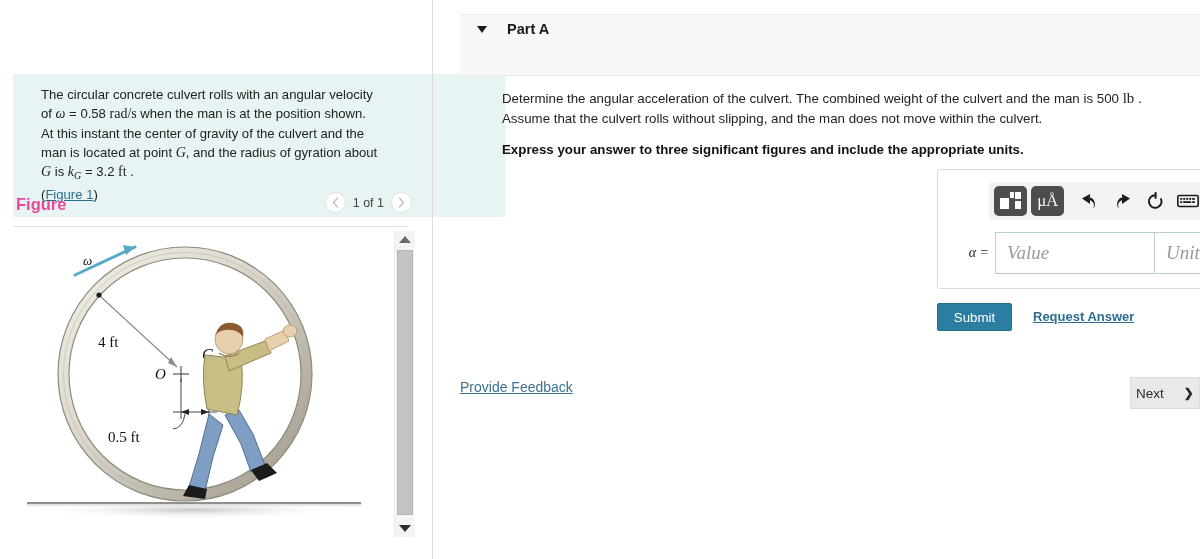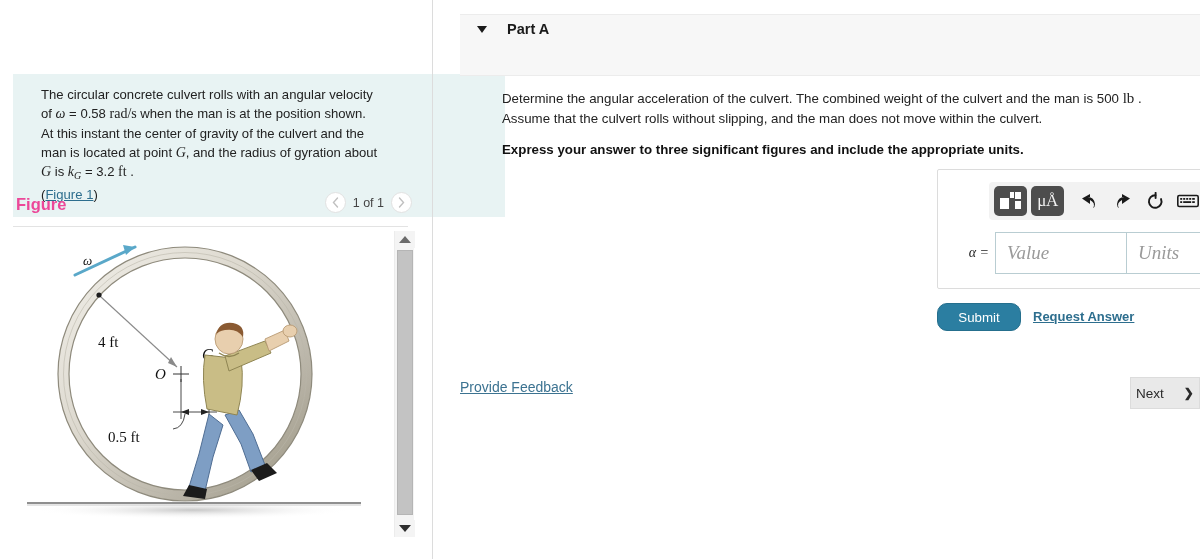--- a/index.html
+++ b/index.html
@@ -252,47 +252,47 @@
   #alpha-label {
     font-family: "Liberation Serif", serif;
     font-style: italic;
     font-size: 14px;
     color: #222;
     width: 37px;
     text-align: right;
     padding-right: 6px;
   }
   .ans-input {
-    width: 132px;
+    width: 160px;
     height: 42px;
     border: 1px solid #b9cdd2;
     box-sizing: border-box;
     font-family: "Liberation Serif", serif;
     font-style: italic;
     font-size: 19px;
     color: #9a9a9a;
     padding-left: 11px;
     background: #fff;
     outline: none;
   }
   .ans-input::placeholder { color: #9a9a9a; opacity: 1; font-style: italic; }
   #units-input { border-left: none; }
 
   
   #submit-btn {
     position: absolute;
     left: 504px; top: 303px;
-    width: 84px; height: 28px;
+    width: 75px; height: 28px;
     background: #2b7ea1;
     border: 1px solid #256f8d;
     color: #fff;
     font-size: 13.3px;
     display: flex; align-items: center; justify-content: center;
     cursor: pointer;
-    border-radius: 10px;
+    border-radius: 2px;
     box-sizing: border-box;
   }
   #request-answer {
     position: absolute;
     left: 600px; top: 309px;
     font-size: 13px;
     color: #2d6e8e;
     text-decoration: underline;
     cursor: pointer;
     font-weight: bold;

